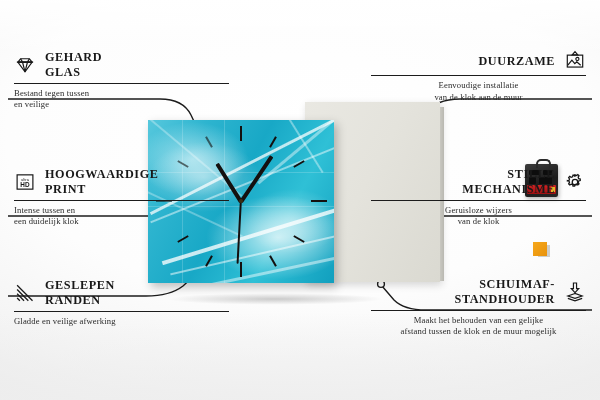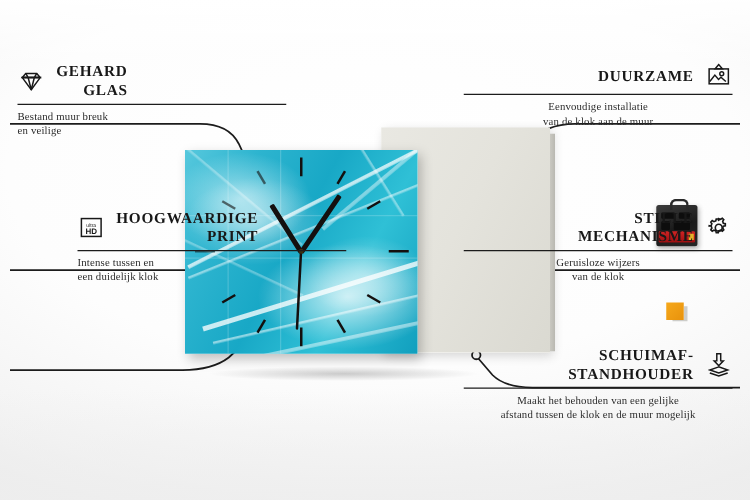--- a/index.html
+++ b/index.html
@@ -94,21 +94,21 @@
   
   .callout{position:absolute;width:215px;}
   .callout .head{display:flex;align-items:center;gap:9px;}
   .callout .title{
     font-size:12.2px;font-weight:bold;letter-spacing:.6px;color:#181818;
     line-height:1.22;text-transform:uppercase;
   }
   .callout .rule{height:1px;background:#1c1c1c;margin:3px 0 4px;}
   .callout .sub{font-size:8.6px;color:#2a2a2a;line-height:1.35;letter-spacing:.15px;}
   .left .head{justify-content:flex-start;}
-  .left .title{text-align:right;}
+  .left .title{text-align:left;}
   .left .sub{text-align:left;}
   .right .head{justify-content:flex-end;flex-direction:row;}
   .right .title{text-align:right;}
   .right .sub{text-align:center;}
 
   .ico{width:22px;height:22px;flex:0 0 22px;display:block;}
   .ico svg{display:block;width:22px;height:22px;}
 
   #wires{position:absolute;left:0;top:0;width:600px;height:400px;pointer-events:none;}
 </style>
@@ -194,38 +194,53 @@
       <span class="ico">
         <svg viewBox="0 0 24 24" fill="none" stroke="#181818" stroke-width="1.3">
           <path d="M4.2 8.8h15.6L12 19.4 4.2 8.8z"></path>
           <path d="M7.2 5.2h9.6l3 3.6H4.2l3-3.6z"></path>
           <path d="M7.2 5.2 9.3 8.8 12 19.4 14.7 8.8l2.1-3.6M4.2 8.8h15.6M9.3 8.8h5.4"></path>
         </svg>
       </span>
       <span class="title"><span>GEHARD</span><br><span>GLAS</span></span>
     </div>
     <div class="rule"></div>
-    <div class="sub"><span>Bestand muur breuk</span><br><span>en veilige</span></div>
-  </div>
-
-  <div class="callout left" style="left:14px;top:167px;margin-left:48px;">
+    <div class="sub"><span>Bestand tegen tussen</span><br><span>en veilige</span></div>
+  </div>
+
+  <div class="callout left" style="left:14px;top:167px;">
     <div class="head">
       <span class="ico">
         <svg viewBox="0 0 24 24" fill="none" stroke="#181818" stroke-width="1.3">
           <rect x="3.4" y="4.2" width="17.2" height="15.6"></rect>
           <text x="12" y="11.2" font-size="4.4" fill="#181818" stroke="none" text-anchor="middle" font-family="Liberation Sans, sans-serif">ultra</text>
           <text x="12" y="17.4" font-size="7" fill="#181818" stroke="none" text-anchor="middle" font-family="Liberation Sans, sans-serif" font-weight="bold">HD</text>
         </svg>
       </span>
       <span class="title"><span>HOOGWAARDIGE</span><br><span>PRINT</span></span>
     </div>
     <div class="rule"></div>
     <div class="sub"><span>Intense tussen en</span><br><span>een duidelijk klok</span></div>
   </div>
 
+  <div class="callout left" style="left:14px;top:278px;">
+    <div class="head">
+      <span class="ico">
+        <svg viewBox="0 0 24 24" fill="none" stroke="#181818" stroke-width="1.35">
+          <path d="M3.4 3.6 20.2 20.4"></path>
+          <path d="M3.4 8.2 15.6 20.4"></path>
+          <path d="M3.4 12.8 11 20.4"></path>
+          <path d="M3.4 17.4 6.4 20.4"></path>
+        </svg>
+      </span>
+      <span class="title"><span>GESLEPEN</span><br><span>RANDEN</span></span>
+    </div>
+    <div class="rule"></div>
+    <div class="sub"><span>Gladde en veilige afwerking</span></div>
+  </div>
 
   <div class="callout right" style="left:371px;top:50px;font-family:Liberation Serif, serif;">
     <div class="head">
       <span class="title" style="flex:1;"><span>DUURZAME</span><br></span>
       <span class="ico">
         <svg viewBox="0 0 24 24" fill="none" stroke="#181818" stroke-width="1.3">
           <path d="M12 1.8 8.9 5.4h6.2L12 1.8z"></path>
           <rect x="3.6" y="5.6" width="16.8" height="13"></rect>
           <circle cx="14.6" cy="9.8" r="1.7"></circle>
           <path d="M4.2 16.6 8.6 11l3.2 3.8 2.1-2 4.3 3.8"></path>

